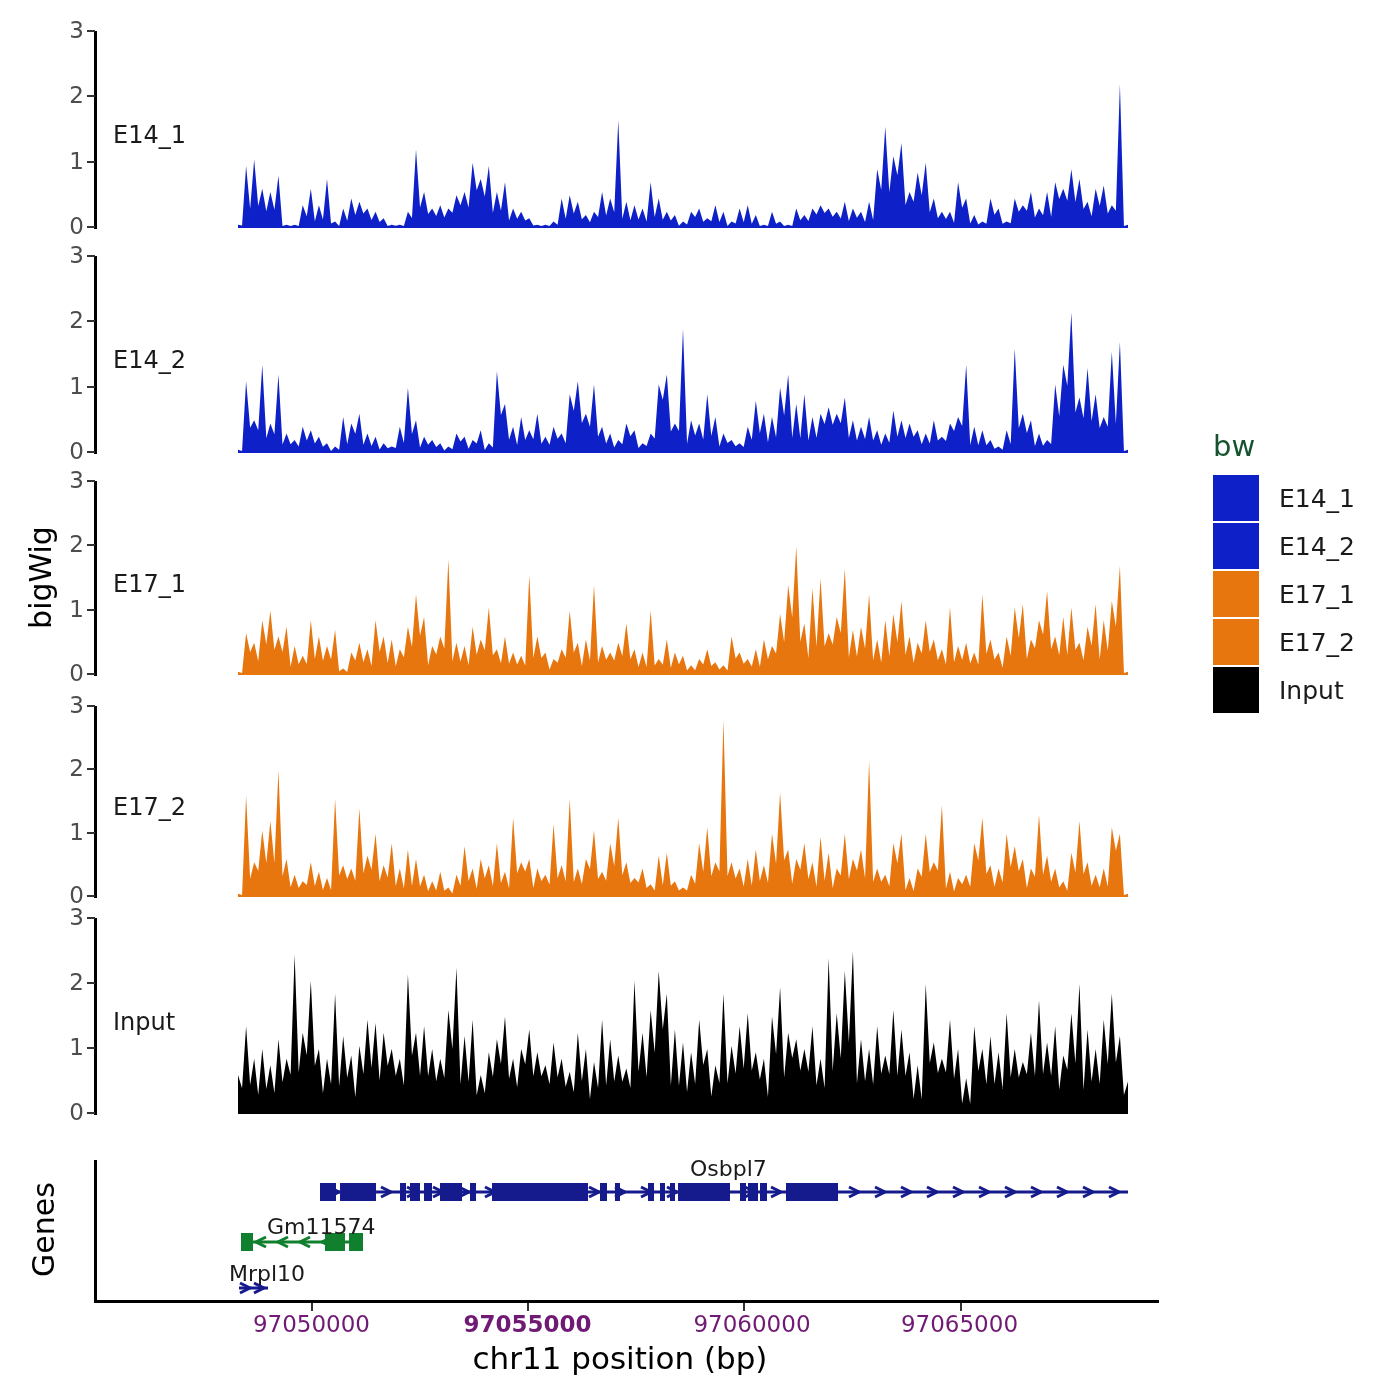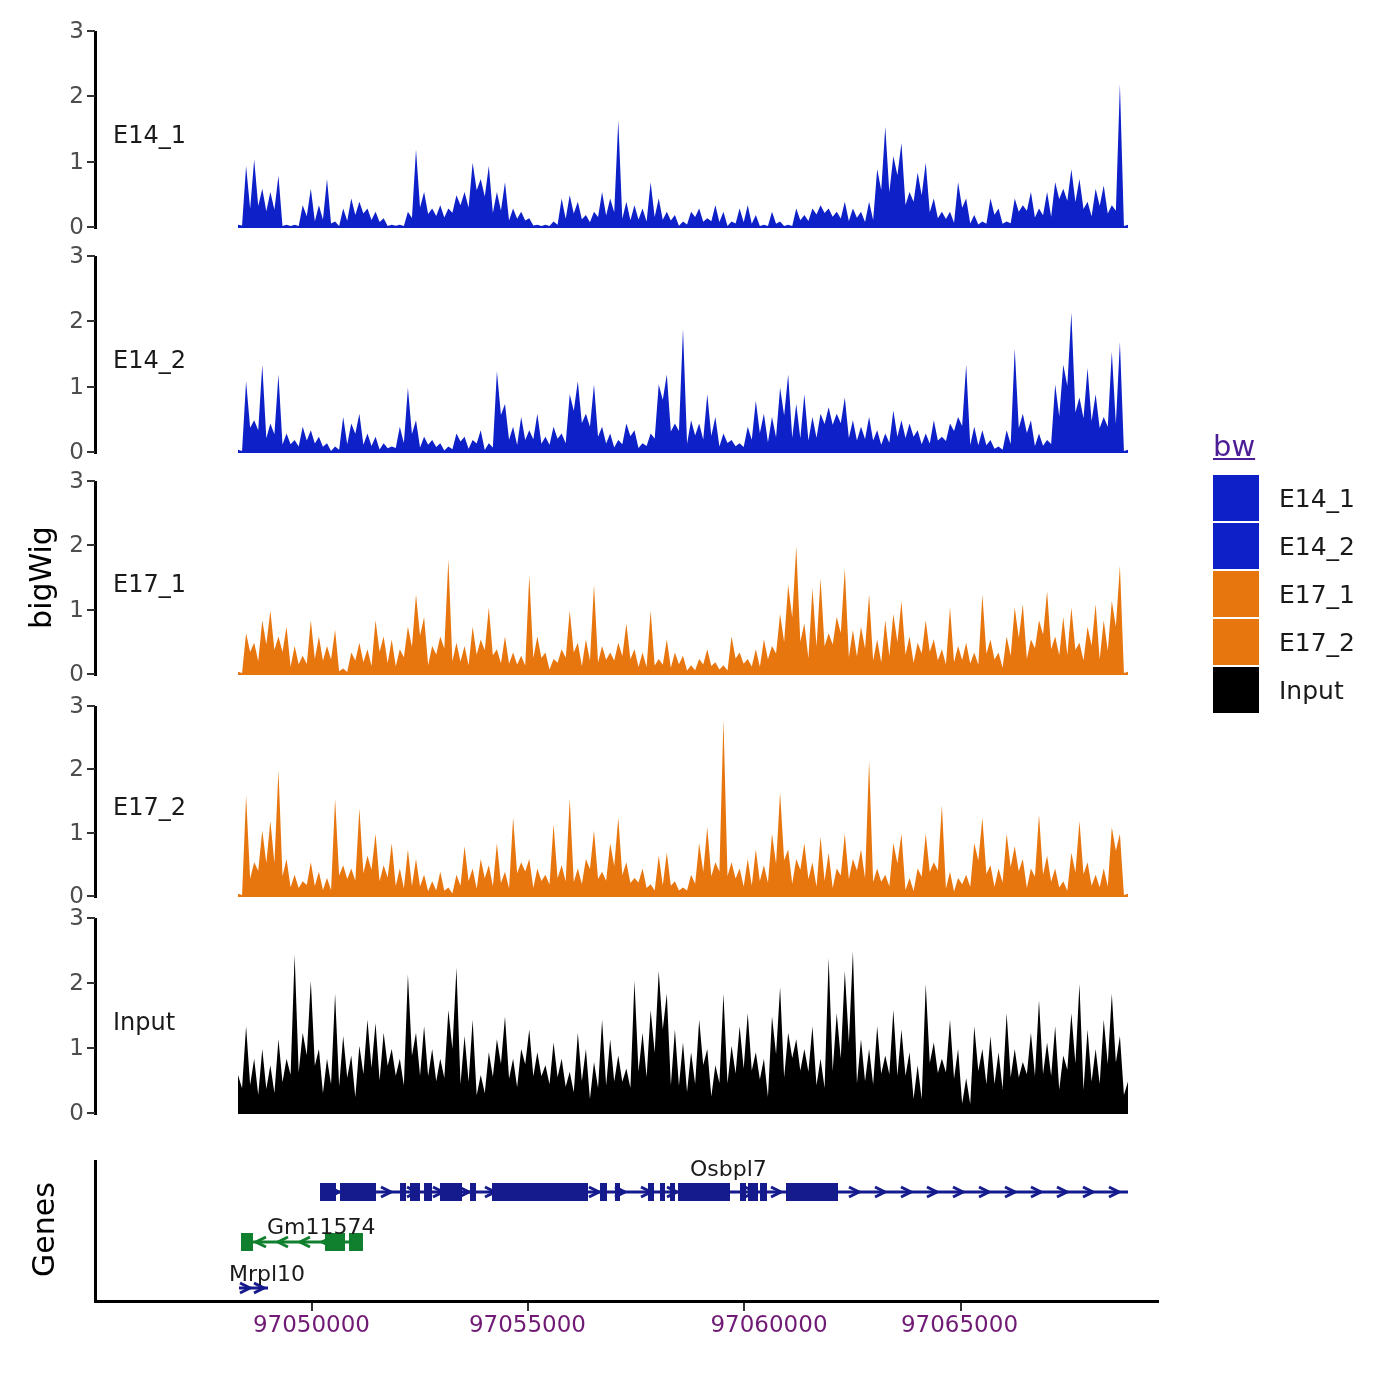--- a/index.html
+++ b/index.html
@@ -73,22 +73,22 @@
     height: 3px;
     background: #000000;
   }
 
   
   .track-svg { position: absolute; display: block; }
 
   
   .legend { position: absolute; }
   .legend-title {
-    font-size: 29px; color: #4c1d95;
-    margin-bottom: 14px; line-height: 1; text-decoration: underline;
+    font-size: 29px; color: #14532d;
+    margin-bottom: 14px; line-height: 1;
   }
   .legend-row {
     display: flex; align-items: center;
     height: 46px; margin-bottom: 2px;
   }
   .legend-swatch {
     width: 46px; height: 46px; flex: 0 0 46px;
   }
   .legend-label {
     font-size: 25px; color: #1a1a1a;
@@ -267,27 +267,28 @@
         <path d="M 240 128 L 250 133 L 240 138" fill="none" stroke="#151b8d" stroke-width="3"></path>
         <path d="M 254 128 L 264 133 L 254 138" fill="none" stroke="#151b8d" stroke-width="3"></path>
       </svg>
     </div>
 
   <div id="x-axis">
       <div class="x-axis-line" style="left: 94px; top: 1300px; width: 1065px;"></div>
       <div class="xtick-mark" style="left: 311.447px; top: 1303px;"></div>
       <div class="xtick-label" style="left: 231.447px; top: 1313px;">97050000</div>
       <div class="xtick-mark" style="left: 527.466px; top: 1303px;"></div>
-      <div class="xtick-label" style="left: 447.466px; top: 1313px;">97055000</div>
+      <div class="xtick-label" style="left: 447.466px; top: 1313px; font-weight: bold;">97055000</div>
       <div class="xtick-mark" style="left: 743.485px; top: 1303px;"></div>
-      <div class="xtick-label" style="left: 689px; top: 1313px;">97060000</div>
+      <div class="xtick-label" style="left: 672px; top: 1313px;">97060000</div>
       <div class="xtick-mark" style="left: 959.505px; top: 1303px;"></div>
       <div class="xtick-label" style="left: 879.505px; top: 1313px;">97065000</div>
     </div>
 
+  <div class="axis-title-x" style="left:300px; top:1340px; width:640px;">chr11 position (bp)</div>
 
   <div class="legend" style="left:1213px; top:432px;">
     <div class="legend-title">bw</div>
     <div id="legend-items">
         <div class="legend-row">
           <div class="legend-swatch" style="background: rgb(14, 33, 200);"></div>
           <div class="legend-label">E14_1</div>
         </div>
         <div class="legend-row">
           <div class="legend-swatch" style="background: rgb(14, 33, 200);"></div>

